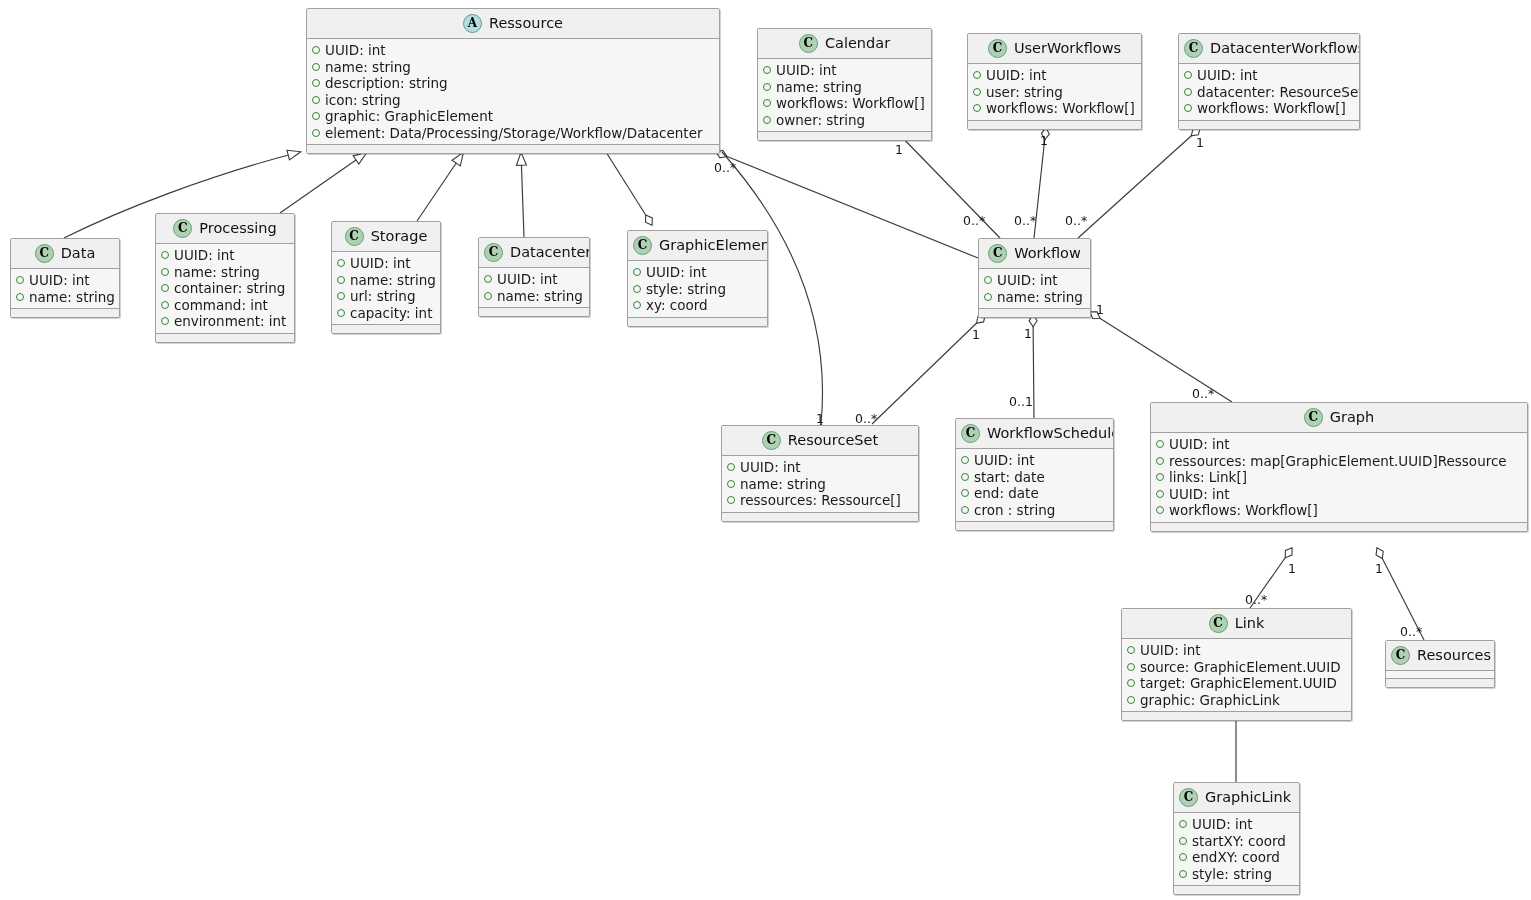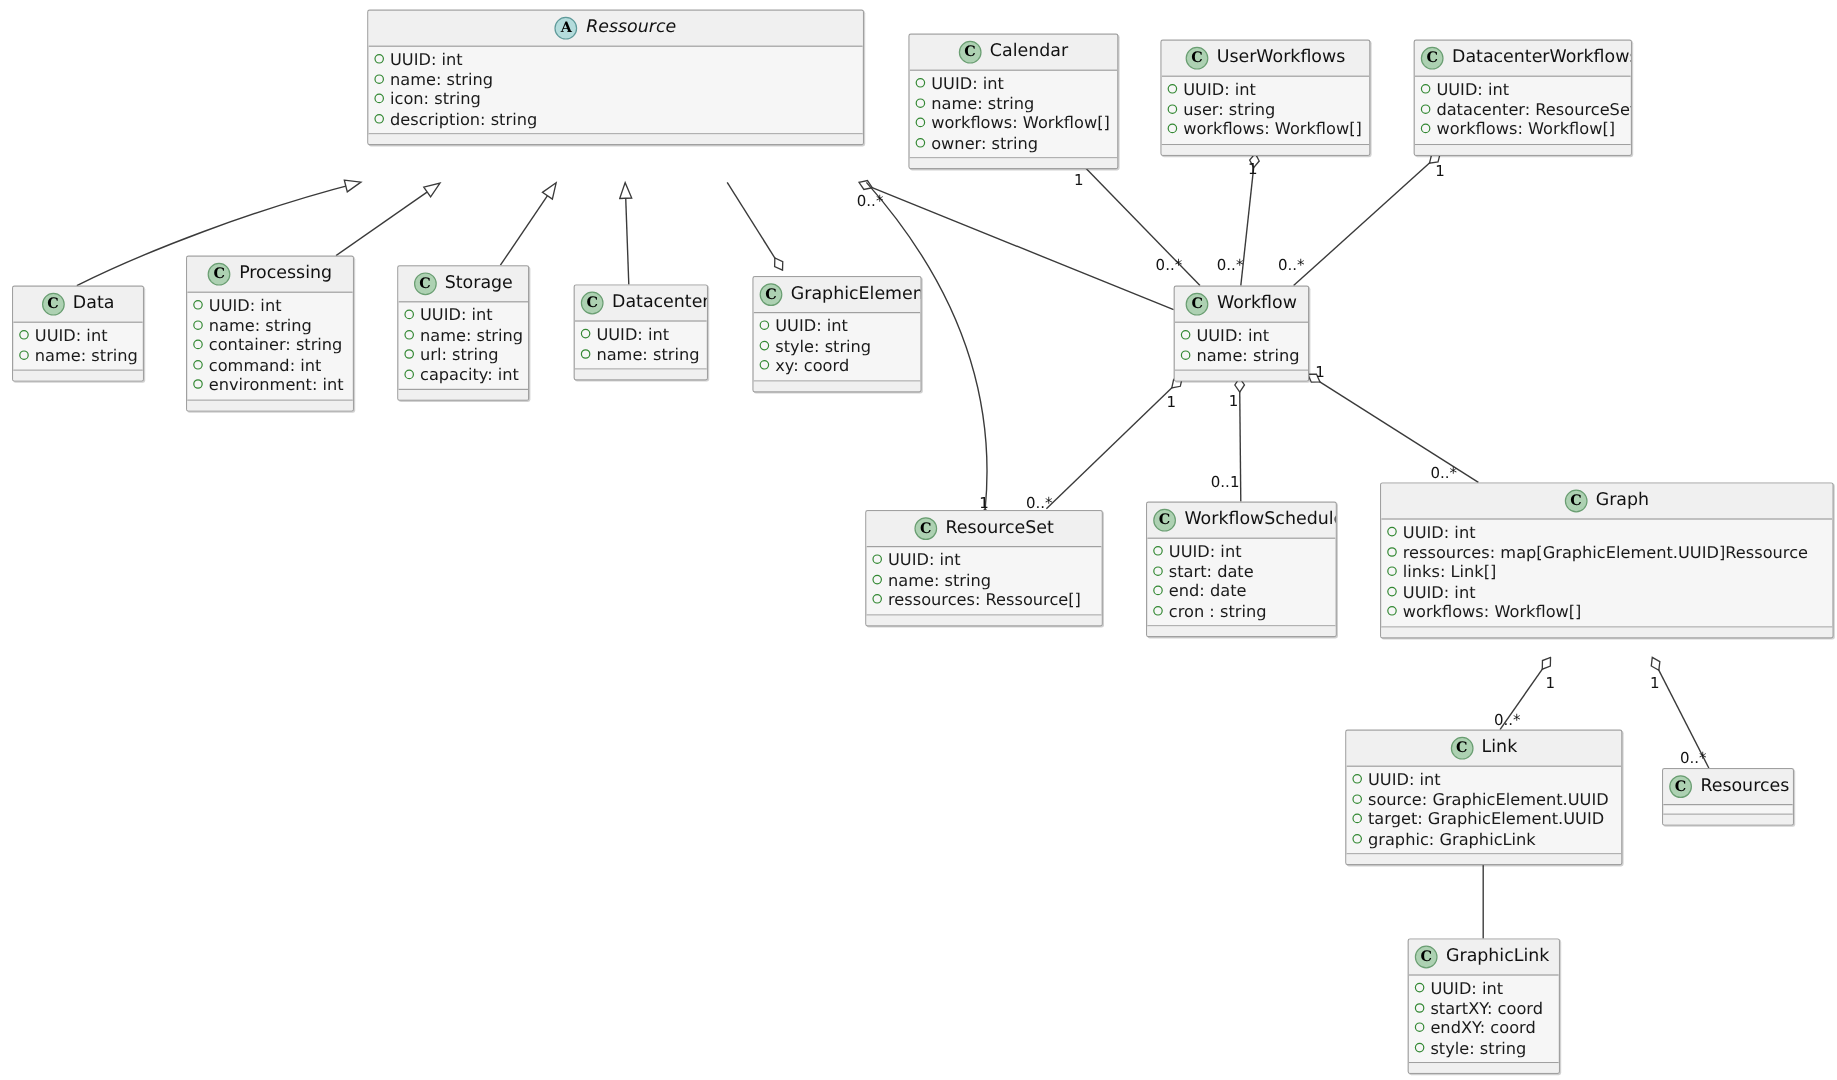--- a/index.html
+++ b/index.html
@@ -69,21 +69,20 @@
   .icon-circle.abstract {
     background: #b4dcdc;
     border: 1px solid #5f9a9a;
   }
   .uml-title {
     font-size: 14.5px;
     color: #111111;
     white-space: nowrap;
   }
   .uml-title.italic {
-    font-style: italic;
   }
   .uml-attrs {
     padding: 3px 24px 3px 5px;
     border-bottom: 1px solid #a0a0a0;
   }
   .uml-attrs.empty {
     padding: 0;
     height: 7px;
   }
   .uml-attr {
@@ -179,25 +178,33 @@
           <div class="uml-attr">
             <span class="vis-dot"></span>
             <span>UUID: int</span>
           </div>
           <div class="uml-attr">
             <span class="vis-dot"></span>
             <span>name: string</span>
           </div>
           <div class="uml-attr">
             <span class="vis-dot"></span>
+            <span>description: string</span>
+          </div>
+          <div class="uml-attr">
+            <span class="vis-dot"></span>
             <span>icon: string</span>
           </div>
           <div class="uml-attr">
             <span class="vis-dot"></span>
-            <span>description: string</span>
+            <span>graphic: GraphicElement</span>
+          </div>
+          <div class="uml-attr">
+            <span class="vis-dot"></span>
+            <span>element: Data/Processing/Storage/Workflow/Datacenter</span>
           </div>
         </div>
         <div class="uml-methods"></div>
       </div>
       <div class="uml-class" style="left: 757px; top: 28px; width: 175px;">
         <div class="uml-header">
           <span class="icon-circle">C</span>
           <span class="uml-title">Calendar</span>
         </div>
         <div class="uml-attrs">

